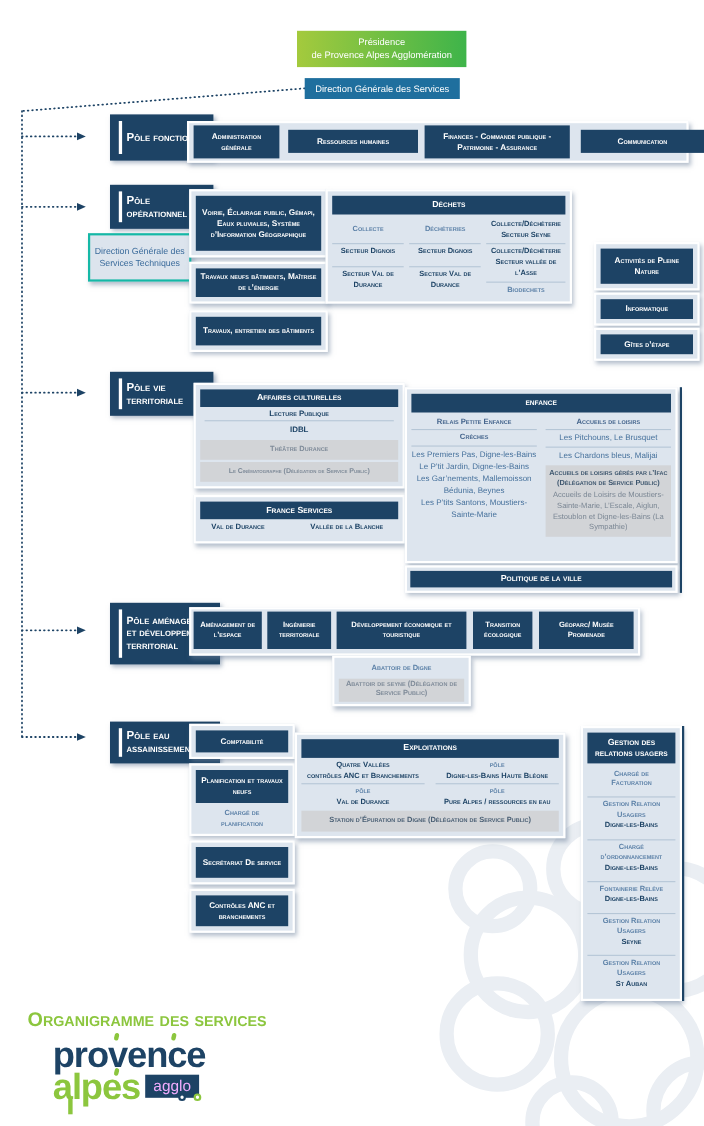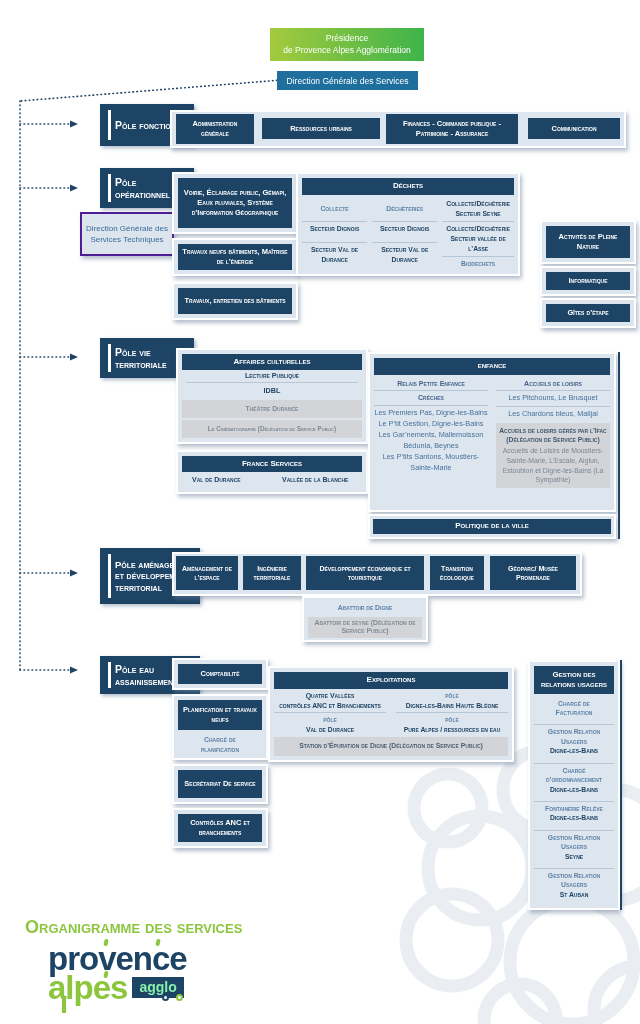--- a/index.html
+++ b/index.html
@@ -18,21 +18,21 @@
              font-size:8.5px;}
   
   .phead{background:#1d4365;color:#fff;font-weight:700;font-variant:small-caps;font-size:10.5px;
          line-height:1.18;display:flex;align-items:center;padding:3px 4px 3px 15px;
          box-shadow:2px 2px 4px rgba(110,130,155,.55);margin-left:20px;}
   .phead::before{content:"";position:absolute;left:8px;top:6px;bottom:6px;width:2.5px;background:#fff;}
   .phead.sm{font-size:9.5px;}
   
   .panel{background:#dde5ee;border:2px solid #fff;box-shadow:2px 3px 4px rgba(110,130,155,.5);
          padding:4px;display:flex;flex-direction:column;box-sizing:border-box;}
-  .sublabel{background:#dce4ed;border:2px solid #4c1d95;box-shadow:2px 3px 4px rgba(110,130,155,.5);
+  .sublabel{background:#dce4ed;border:2px solid #14b8a6;box-shadow:2px 3px 4px rgba(110,130,155,.5);
             color:#3a6b9b;font-size:8px;line-height:1.4;display:flex;align-items:center;
             justify-content:center;text-align:center;padding:2px;}
   
   .nbox,.fbox{background:#1d4365;color:#fff;font-weight:700;font-variant:small-caps;display:flex;
         align-items:center;justify-content:center;text-align:center;line-height:1.3;
         padding:2px 3px;font-size:7.5px;box-sizing:border-box;}
   .nbox{position:absolute;}
   .fbox{flex:0 0 auto;}
   .hd8{font-size:8px;}
   
@@ -47,21 +47,21 @@
            font-size:6.8px;display:flex;align-items:center;justify-content:center;
            text-align:center;padding:2px;line-height:1.3;}
   .ifac{background:#d2d4d7;padding:3px;margin-top:3px;text-align:center;}
   .ifac-t{color:#3d566e;font-weight:700;font-variant:small-caps;font-size:6.7px;line-height:1.35;}
   .ifac-b{color:#7b8794;font-size:6.9px;line-height:1.4;margin-top:2px;}
   .vrule{background:#1d4365;}
   
   .caption{color:#8cc63e;font-weight:700;font-variant:small-caps;font-size:18px;}
   .logo1{color:#1d4365;font-weight:700;font-size:33px;letter-spacing:-1px;line-height:29px;}
   .logo2{color:#8cc63e;font-weight:700;font-size:33px;letter-spacing:-1px;line-height:29px;}
-  .badge{background:#1d4365;color:#86efac;font-weight:700;font-size:14px;padding:2px 7px 3px 7px;
+  .badge{background:#1d4365;color:#f0abfc;font-weight:400;font-size:14px;padding:2px 7px 3px 7px;
          margin-left:5px;align-self:center;}
   .mark{position:absolute;width:4px;height:7px;background:#8cc63e;border-radius:2px;
         transform:rotate(14deg);}
   .desc{position:absolute;width:3.5px;height:15px;background:#8cc63e;}
   .ringlet{position:absolute;width:7px;height:7px;border:2px solid #1d4365;border-radius:50%;background:#fff;}
 </style>
 </head>
 <body>
 
 <div id="canvas">
@@ -100,23 +100,23 @@
 
   <div class="abs ui presidence" style="left:270px;top:28px;width:154px;height:33px;">
     <div>Présidence</div>
     <div>de Provence Alpes Agglomération</div>
   </div>
   <div class="abs ui direction" style="left:277px;top:71px;width:141px;height:19px;">Direction Générale des Services</div>
 
   <div class="abs ui phead" style="left:80px;top:104px;width:94px;height:42px;">Pôle fonctionnel</div>
   <div class="abs ui panel" style="left:170px;top:110px;width:456px;height:38px;"></div>
   <div class="ui nbox" style="left:176px;top:114px;width:78px;height:30px;">Administration générale</div>
-  <div class="ui nbox" style="left:262px;top:118px;width:118px;height:21px;">Ressources urbains</div>
+  <div class="ui nbox" style="left:262px;top:118px;width:118px;height:21px;">Ressources humaines</div>
   <div class="ui nbox" style="left:386px;top:114px;width:132px;height:30px;">Finances - Commande publique - Patrimoine - Assurance</div>
-  <div class="ui nbox" style="left:528px;top:118px;width:92px;height:21px;">Communication</div>
+  <div class="ui nbox" style="left:528px;top:118px;width:112px;height:21px;">Communication</div>
 
   <div class="abs ui phead" style="left:80px;top:168px;width:94px;height:40px;">Pôle opérationnel</div>
   <div class="abs ui sublabel" style="left:80px;top:212px;width:94px;height:44px;">Direction Générale des Services Techniques</div>
 
   <div class="abs ui panel" style="left:172px;top:172px;width:126px;height:62px;">
     <div class="fbox" style="flex:1;">Voirie, Éclairage public, Gémapi, Eaux pluviales, Système d’Information Géographique</div>
   </div>
   <div class="abs ui panel" style="left:172px;top:238px;width:126px;height:38px;">
     <div class="fbox" style="flex:1;">Travaux neufs bâtiments, Maîtrise de l’énergie</div>
   </div>
@@ -173,21 +173,21 @@
     </div>
   </div>
 
   <div class="abs ui panel" style="left:368px;top:352px;width:248px;height:160px;">
     <div class="fbox hd8" style="height:17px;">enfance</div>
     <div style="display:flex;gap:8px;margin-top:4px;flex:1;">
       <div class="col" style="flex:1;">
         <div class="dk2">Relais Petite Enfance</div>
         <div class="dk2 bt">Crèches</div>
         <div class="plain bt">Les Premiers Pas, Digne-les-Bains</div>
-        <div class="plain">Le P’tit Gestion, Digne-les-Bains</div>
+        <div class="plain">Le P’tit Jardin, Digne-les-Bains</div>
         <div class="plain">Les Gar’nements, Mallemoisson</div>
         <div class="plain">Bédunia, Beynes</div>
         <div class="plain">Les P’tits Santons, Moustiers-Sainte-Marie</div>
       </div>
       <div class="col" style="flex:1;">
         <div class="dk2">Accueils de loisirs</div>
         <div class="plain bt">Les Pitchouns, Le Brusquet</div>
         <div class="plain bt">Les Chardons bleus, Malijai</div>
         <div class="ifac">
           <div class="ifac-t">Accueils de loisirs gérés par l’Ifac (Délégation de Service Public)</div>

